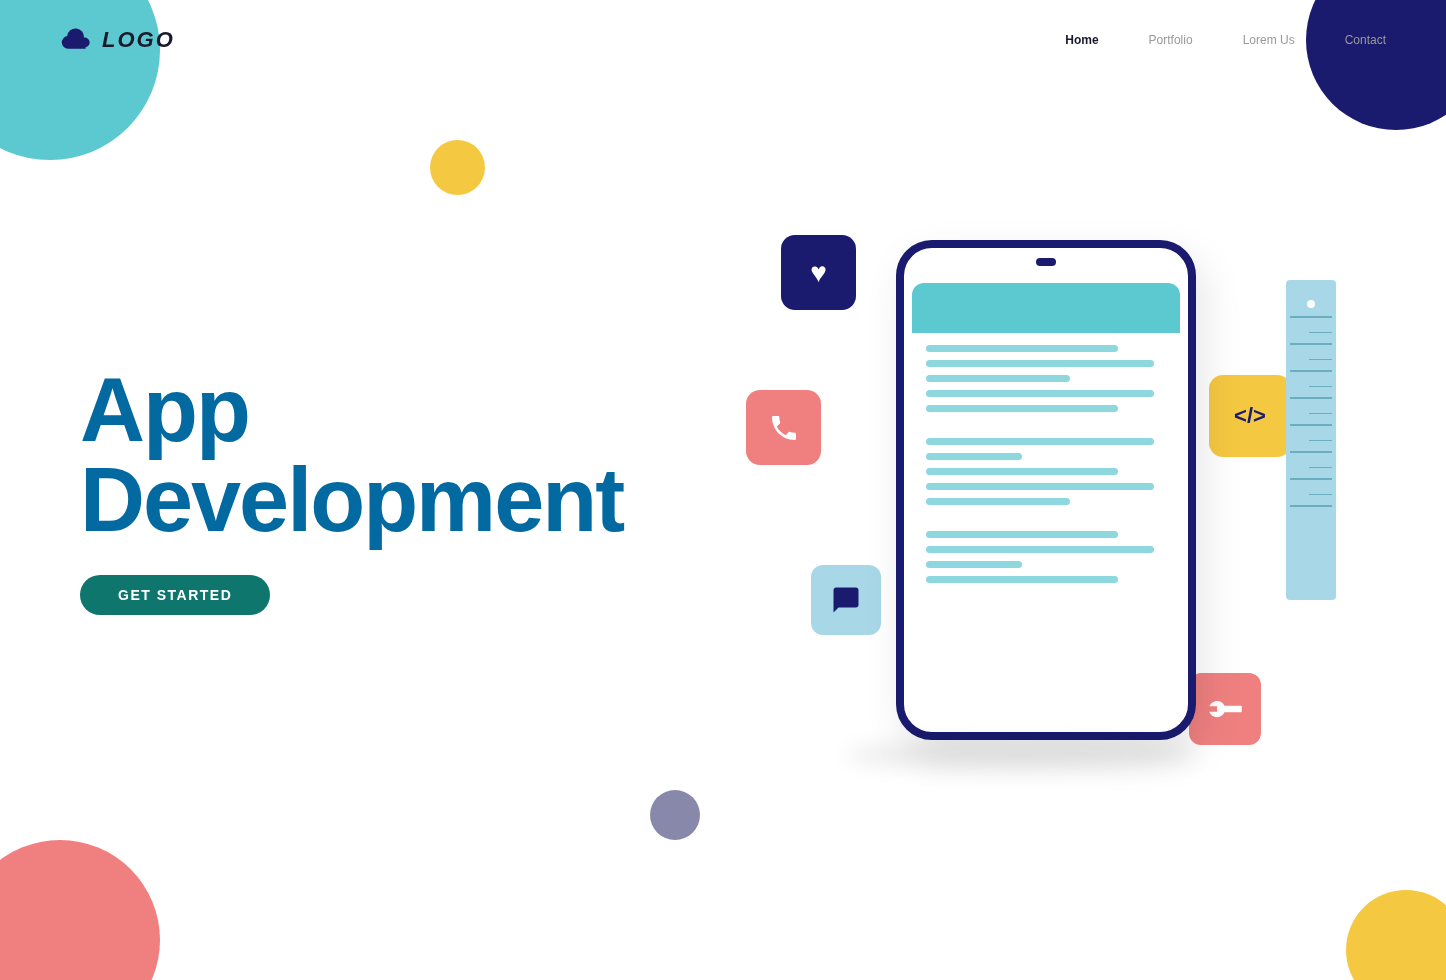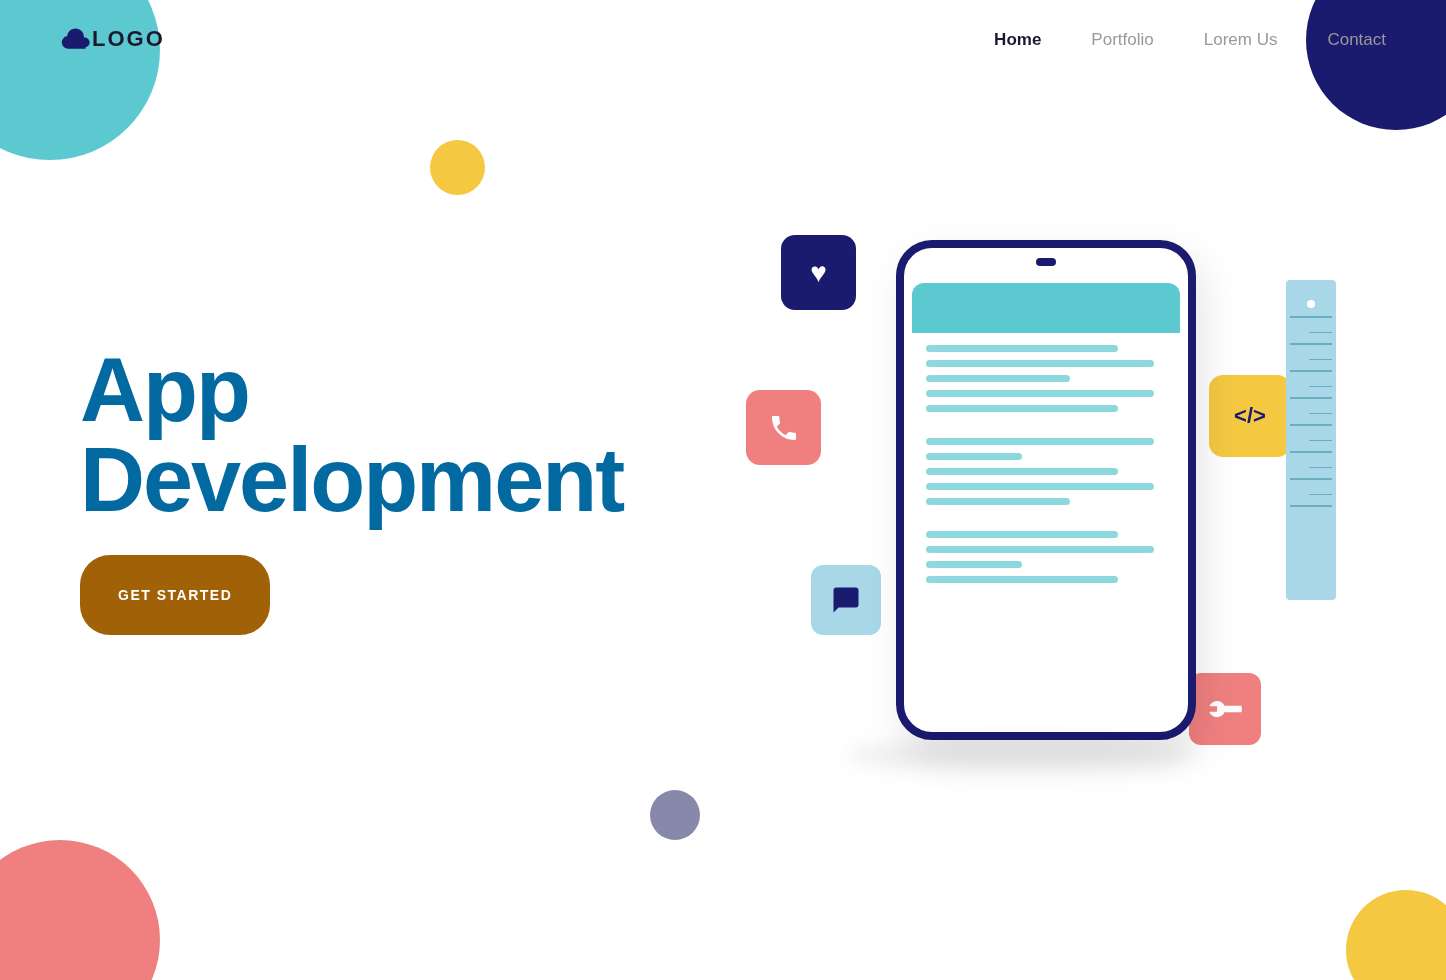--- a/index.html
+++ b/index.html
@@ -27,38 +27,41 @@
       right: 0;
       height: 80px;
       display: flex;
       align-items: center;
       justify-content: space-between;
       padding: 0 60px;
       z-index: 10;
     }
     .logo-area {
       display: flex;
+      align-items: center;
+      gap: 10px;
+      font-style: italic;
     }
     .logo-icon {
       width: 32px;
       height: 28px;
     }
     .logo-text {
       font-size: 22px;
       font-weight: 700;
       color: #1a1a2e;
       letter-spacing: 2px;
     }
     .nav-links {
       display: flex;
       gap: 50px;
       align-items: center;
     }
     .nav-link {
-      font-size: 17px;
+      font-size: 12px;
       font-weight: 500;
       text-decoration: none;
       color: #999;
       cursor: pointer;
       text-align: center;
     }
     .nav-link.active {
       color: #1a1a2e;
       font-weight: 700;
     }
@@ -80,25 +83,25 @@
       margin-bottom: 30px;
     }
     .hero-subtitle {
       font-size: 16px;
       color: #888;
       line-height: 1.6;
       max-width: 380px;
       margin-bottom: 45px;
     }
     .btn-get-started {
-      background: #a16207;
+      background: #0f766e;
       color: #fff;
       border: none;
       border-radius: 30px;
-      padding: 32px 38px;
+      padding: 12px 38px;
       font-size: 14px;
       font-weight: 700;
       letter-spacing: 1.5px;
       cursor: pointer;
       text-transform: uppercase;
     }
 
     
     .hero-illustration {
       position: absolute;

